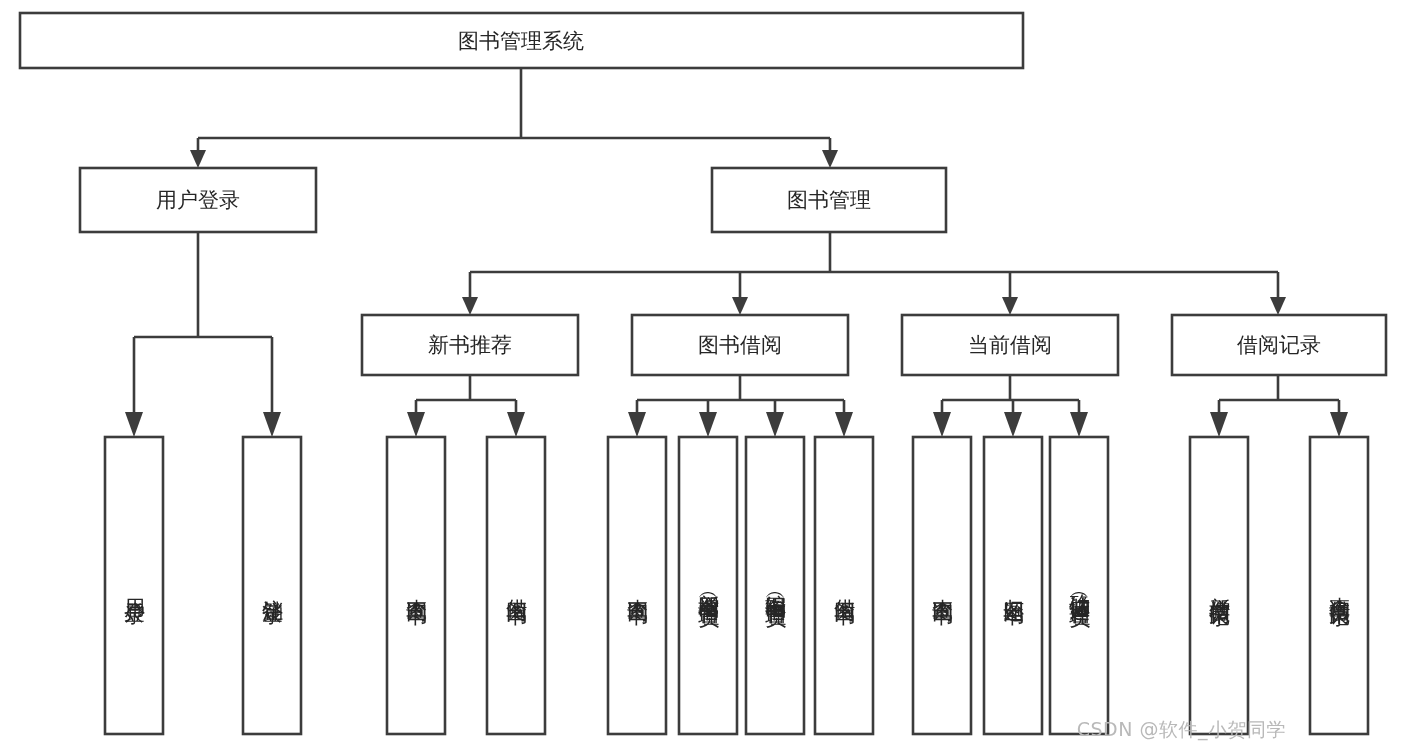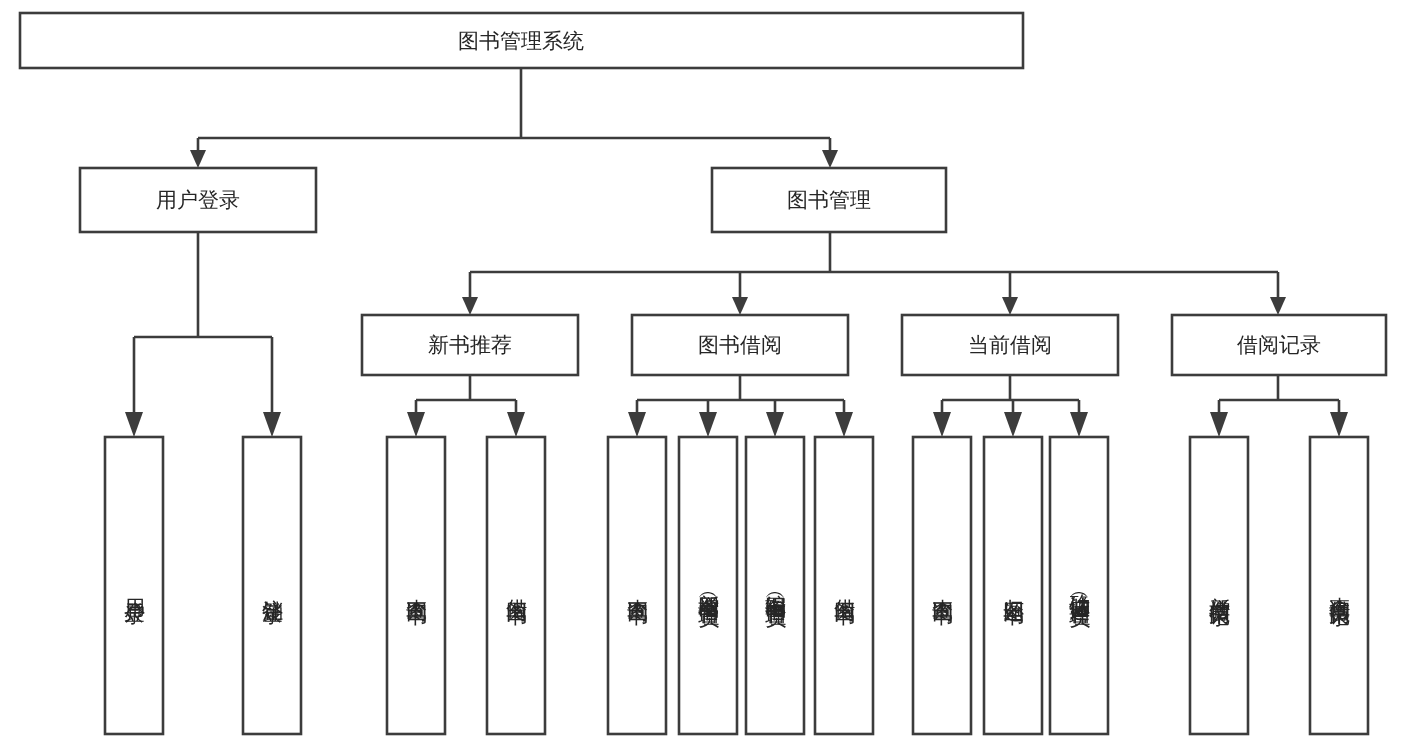--- a/index.html
+++ b/index.html
@@ -178,14 +178,15 @@
   <div class="vlabel" style="left:608px;  top:437px; width:58px; height:297px;">查询图书</div>
   <div class="vlabel" style="left:679px;  top:437px; width:58px; height:297px;">新增图书（管理员）</div>
   <div class="vlabel" style="left:746px;  top:437px; width:58px; height:297px;">编辑图书（管理员）</div>
   <div class="vlabel" style="left:815px;  top:437px; width:58px; height:297px;">借阅图书</div>
   <div class="vlabel" style="left:913px;  top:437px; width:58px; height:297px;">查询图书</div>
   <div class="vlabel" style="left:984px;  top:437px; width:58px; height:297px;">归还图书</div>
   <div class="vlabel" style="left:1050px; top:437px; width:58px; height:297px;">确认归还（管理员）</div>
   <div class="vlabel" style="left:1190px; top:437px; width:58px; height:297px;">新增借阅记录</div>
   <div class="vlabel" style="left:1310px; top:437px; width:58px; height:297px;">查询借阅记录</div>
 
+  <div class="watermark">CSDN @软件_小贺同学</div>
 
 </div>
 
 </body></html>

